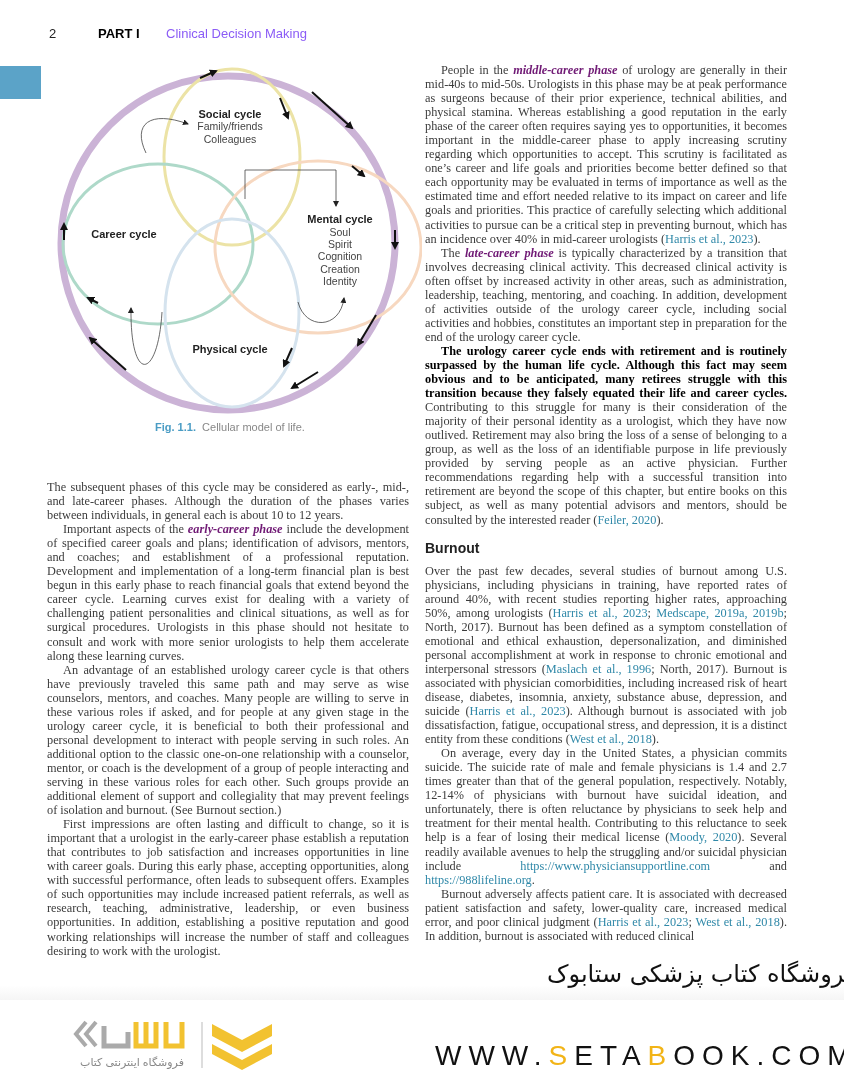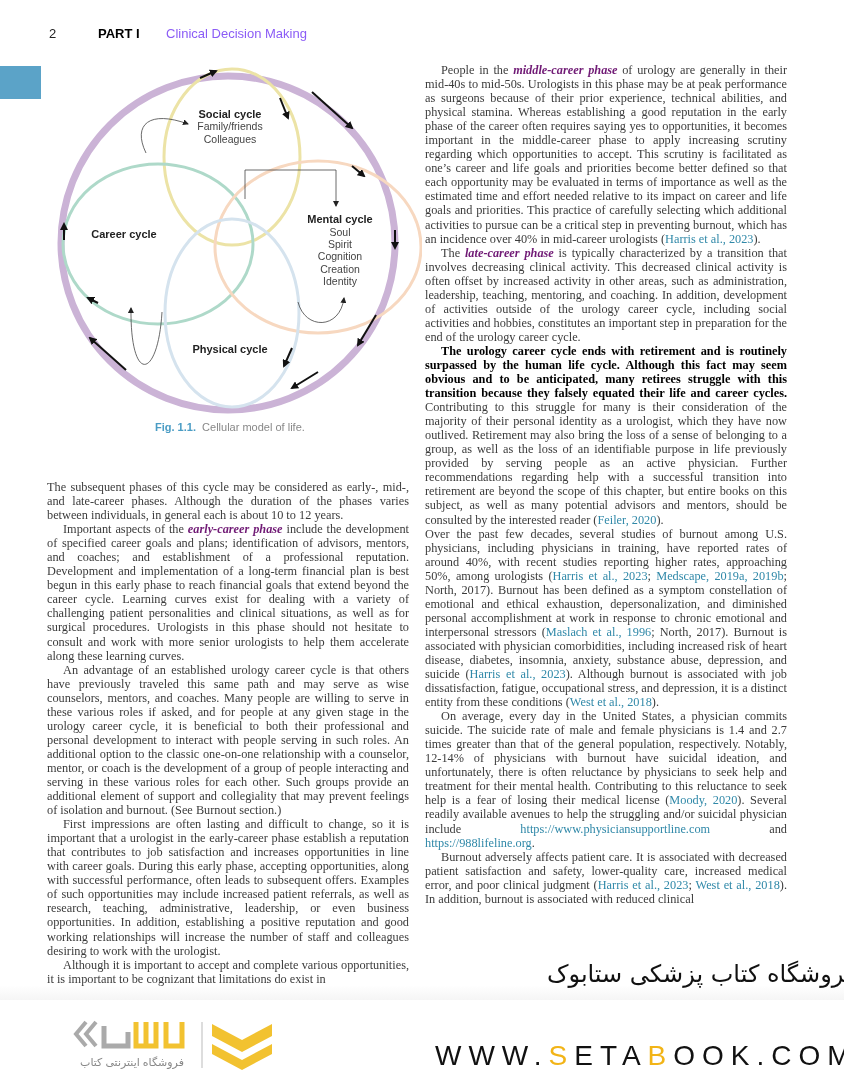--- a/index.html
+++ b/index.html
@@ -93,28 +93,28 @@
 <div class="caption">
   <b>Fig. 1.1.</b>&nbsp;
   <span>Cellular model of life.</span>
 </div>
 
 <div class="col" id="left">
   <p>The subsequent phases of this cycle may be considered as early-, mid-, and late-career phases. Although the duration of the phases varies between individuals, in general each is about 10 to 12 years.</p>
   <p class="ind"><span>Important aspects of the </span><b>early-career phase</b><span> include the development of specified career goals and plans; identification of advisors, mentors, and coaches; and establishment of a professional reputation. Development and implementation of a long-term financial plan is best begun in this early phase to reach financial goals that extend beyond the career cycle. Learning curves exist for dealing with a variety of challenging patient personalities and clinical situations, as well as for surgical procedures. Urologists in this phase should not hesitate to consult and work with more senior urologists to help them accelerate along these learning curves.</span></p>
   <p class="ind">An advantage of an established urology career cycle is that others have previously traveled this same path and may serve as wise counselors, mentors, and coaches. Many people are willing to serve in these various roles if asked, and for people at any given stage in the urology career cycle, it is beneficial to both their professional and personal development to interact with people serving in such roles. An additional option to the classic one-on-one relationship with a counselor, mentor, or coach is the development of a group of people interacting and serving in these various roles for each other. Such groups provide an additional element of support and collegiality that may prevent feelings of isolation and burnout. (See Burnout section.)</p>
   <p class="ind">First impressions are often lasting and difficult to change, so it is important that a urologist in the early-career phase establish a reputation that contributes to job satisfaction and increases opportunities in line with career goals. During this early phase, accepting opportunities, along with successful performance, often leads to subsequent offers. Examples of such opportunities may include increased patient referrals, as well as research, teaching, administrative, leadership, or even business opportunities. In addition, establishing a positive reputation and good working relationships will increase the number of staff and colleagues desiring to work with the urologist.</p>
-  <p class="ind">Although it is important to accept and complete various opportunities, it is important to be cognizant that limitations do exist in</p>
 </div>
 
 <div class="col" id="right">
   <p class="ind"><span>People in the </span><b>middle-career phase</b><span> of urology are generally in their mid-40s to mid-50s. Urologists in this phase may be at peak performance as surgeons because of their prior experience, technical abilities, and physical stamina. Whereas establishing a good reputation in the early phase of the career often requires saying yes to opportunities, it becomes important in the middle-career phase to apply increasing scrutiny regarding which opportunities to accept. This scrutiny is facilitated as one’s career and life goals and priorities become better defined so that each opportunity may be evaluated in terms of importance as well as the estimated time and effort needed relative to its impact on career and life goals and priorities. This practice of carefully selecting which additional activities to pursue can be a critical step in preventing burnout, which has an incidence over 40% in mid-career urologists (</span><span class="cite">Harris et al., 2023</span><span>).</span></p>
   <p class="ind"><span>The </span><b>late-career phase</b><span> is typically characterized by a transition that involves decreasing clinical activity. This decreased clinical activity is often offset by increased activity in other areas, such as administration, leadership, teaching, mentoring, and coaching. In addition, development of activities outside of the urology career cycle, including social activities and hobbies, constitutes an important step in preparation for the end of the urology career cycle.</span></p>
   <p class="ind"><span class="strong">The urology career cycle ends with retirement and is routinely surpassed by the human life cycle. Although this fact may seem obvious and to be anticipated, many retirees struggle with this transition because they falsely equated their life and career cycles.</span><span> Contributing to this struggle for many is their consideration of the majority of their personal identity as a urologist, which they have now outlived. Retirement may also bring the loss of a sense of belonging to a group, as well as the loss of an identifiable purpose in life previously provided by serving people as an active physician. Further recommendations regarding help with a successful transition into retirement are beyond the scope of this chapter, but entire books on this subject, as well as many potential advisors and mentors, should be consulted by the interested reader (</span><span class="cite">Feiler, 2020</span><span>).</span></p>
 
+  <p class="h2">Burnout</p>
 
   <p><span>Over the past few decades, several studies of burnout among U.S. physicians, including physicians in training, have reported rates of around 40%, with recent studies reporting higher rates, approaching 50%, among urologists (</span><span class="cite">Harris et al., 2023</span><span>; </span><span class="cite">Medscape, 2019a, 2019b</span><span>; North, 2017). Burnout has been defined as a symptom constellation of emotional and ethical exhaustion, depersonalization, and diminished personal accomplishment at work in response to chronic emotional and interpersonal stressors (</span><span class="cite">Maslach et al., 1996</span><span>; North, 2017). Burnout is associated with physician comorbidities, including increased risk of heart disease, diabetes, insomnia, anxiety, substance abuse, depression, and suicide (</span><span class="cite">Harris et al., 2023</span><span>). Although burnout is associated with job dissatisfaction, fatigue, occupational stress, and depression, it is a distinct entity from these conditions (</span><span class="cite">West et al., 2018</span><span>).</span></p>
   <p class="ind"><span>On average, every day in the United States, a physician commits suicide. The suicide rate of male and female physicians is 1.4 and 2.7 times greater than that of the general population, respectively. Notably, 12-14% of physicians with burnout have suicidal ideation, and unfortunately, there is often reluctance by physicians to seek help and treatment for their mental health. Contributing to this reluctance to seek help is a fear of losing their medical license (</span><span class="cite">Moody, 2020</span><span>). Several readily available avenues to help the struggling and/or suicidal physician include </span><span class="cite">https://www.physiciansupportline.com</span><span> and </span><span class="cite">https://988lifeline.org</span><span>.</span></p>
   <p class="ind"><span>Burnout adversely affects patient care. It is associated with decreased patient satisfaction and safety, lower-quality care, increased medical error, and poor clinical judgment (</span><span class="cite">Harris et al., 2023</span><span>; </span><span class="cite">West et al., 2018</span><span>). In addition, burnout is associated with reduced clinical</span></p>
 </div>
 
 <div class="fade"></div>
 
 <div class="footer"></div>
 <svg class="logo" width="220" height="56" viewBox="0 0 220 56">

